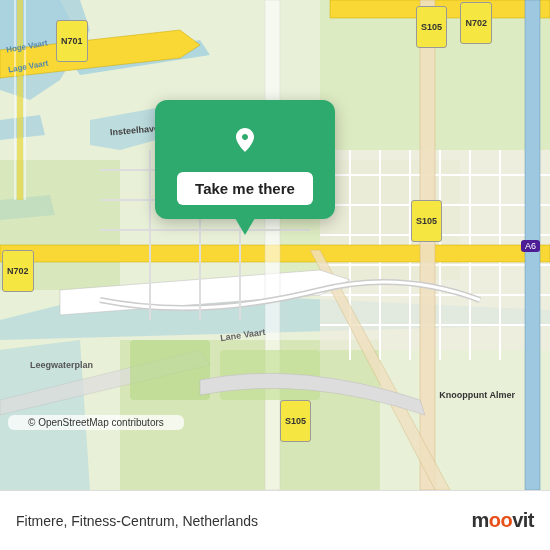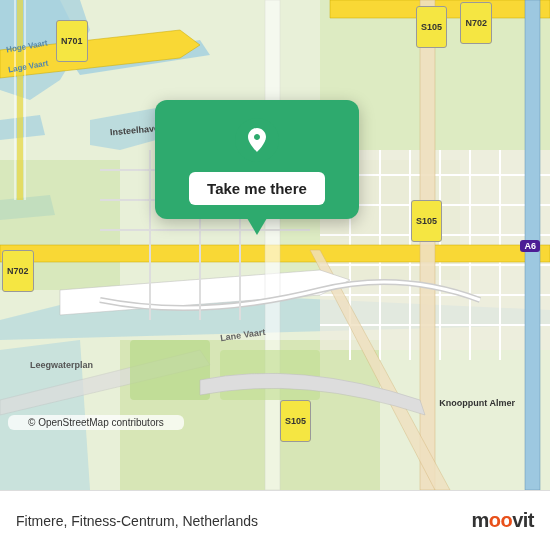--- a/index.html
+++ b/index.html
@@ -25,21 +25,21 @@
       height: 100%;
       position: absolute;
       top: 0; left: 0;
     }
 
     
     .map-card {
       position: absolute;
       top: 100px;
       left: 155px;
-      width: 204px;
+      width: 180px;
       background: #2eaa6e;
       border-radius: 12px;
       padding: 18px 16px 14px 16px;
       display: flex;
       flex-direction: column;
       align-items: center;
       box-shadow: 0 4px 16px rgba(0,0,0,0.25);
       z-index: 10;
     }
 
@@ -145,21 +145,21 @@
       z-index: 4;
     }
 
     .highway-label {
       position: absolute;
       font-size: 9px;
       background: #4c1d95;
       border-radius: 3px;
       padding: 1px 4px;
       color: white;
-      font-weight: bold;
+      font-weight: normal;
       z-index: 4;
     }
   </style>
 </head>
 <body>
 
 <div id="map-container">
 
   <svg class="map-svg" viewBox="0 0 550 490" xmlns="http://www.w3.org/2000/svg">
 
@@ -242,21 +242,21 @@
   <div class="route-label" style="top:2px; right:58px;">N702</div>
   <div class="route-label" style="top:250px; left:2px;">N702</div>
   <div class="route-label" style="top:6px; left:416px;">S105</div>
   <div class="route-label" style="top:200px; right:108px;">S105</div>
   <div class="route-label" style="top:400px; left:280px;">S105</div>
   <div class="highway-label" style="top:240px; right:10px;">A6</div>
 
   <div class="road-label" style="top:125px; left:110px; color:#444; font-size:9px; transform:rotate(-5deg);">Insteelhaven</div>
   <div class="road-label" style="top:330px; left:220px; color:#666; font-size:9px; transform:rotate(-8deg);">Lane Vaart</div>
   <div class="road-label" style="top:360px; left:30px; color:#555; font-size:9px;">Leegwaterplan</div>
-  <div class="road-label" style="top:398px; right:35px; color:#333; font-size:9px;">Knooppunt Almer</div>
+  <div class="road-label" style="top:390px; right:35px; color:#333; font-size:9px;">Knooppunt Almer</div>
 
   <div class="road-label" style="top:42px; left:6px; color:#5588aa; font-size:8px; transform:rotate(-10deg);">Hoge Vaart</div>
   <div class="road-label" style="top:62px; left:8px; color:#5588aa; font-size:8px; transform:rotate(-10deg);">Lage Vaart</div>
 
   <div class="osm-attribution">© OpenStreetMap contributors</div>
 
   <div class="map-card">
 
     <svg class="map-card-icon" viewBox="0 0 44 44" fill="none" xmlns="http://www.w3.org/2000/svg">
       <circle cx="22" cy="22" r="22" fill="#2eaa6e"></circle>

